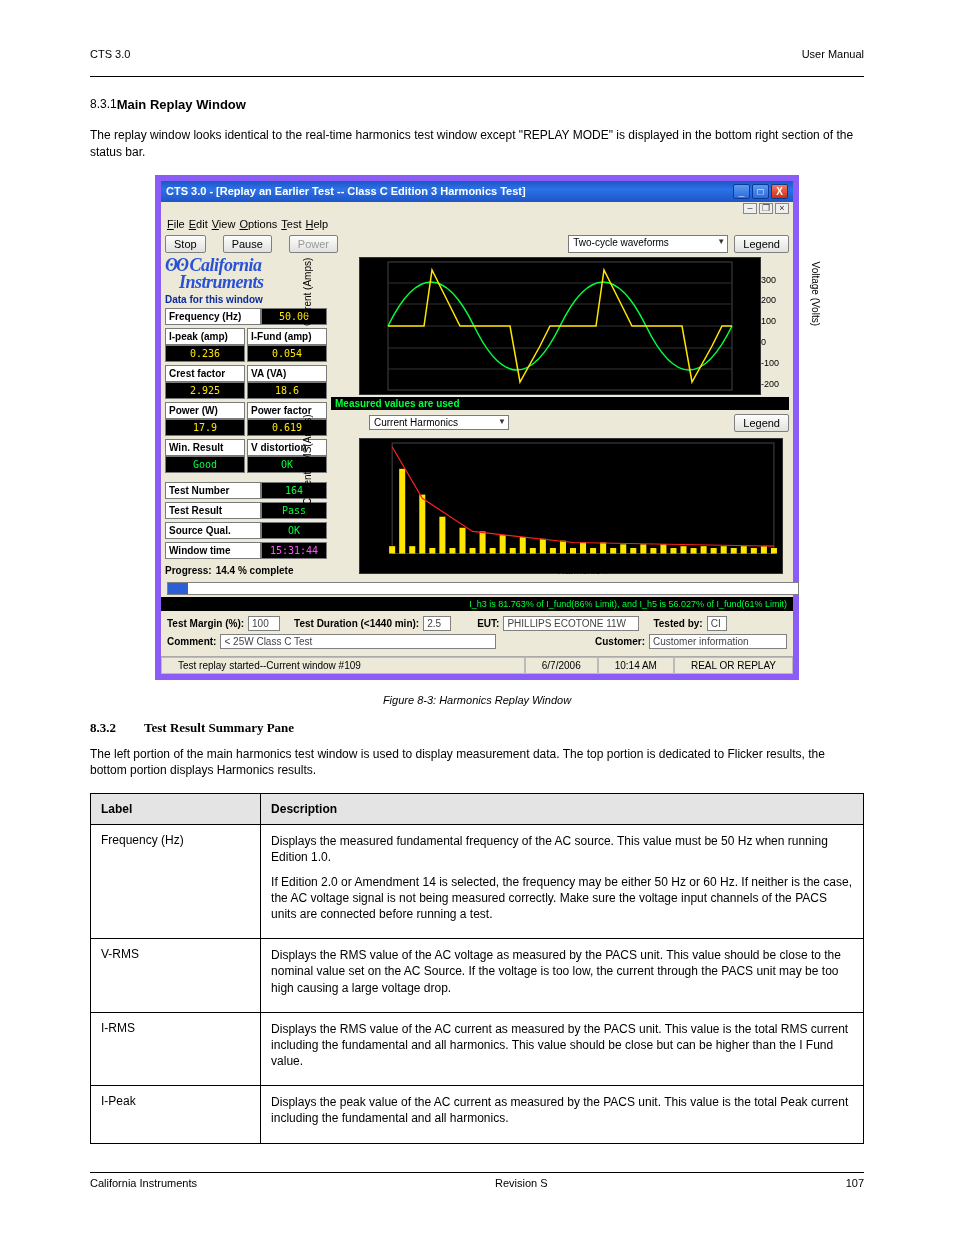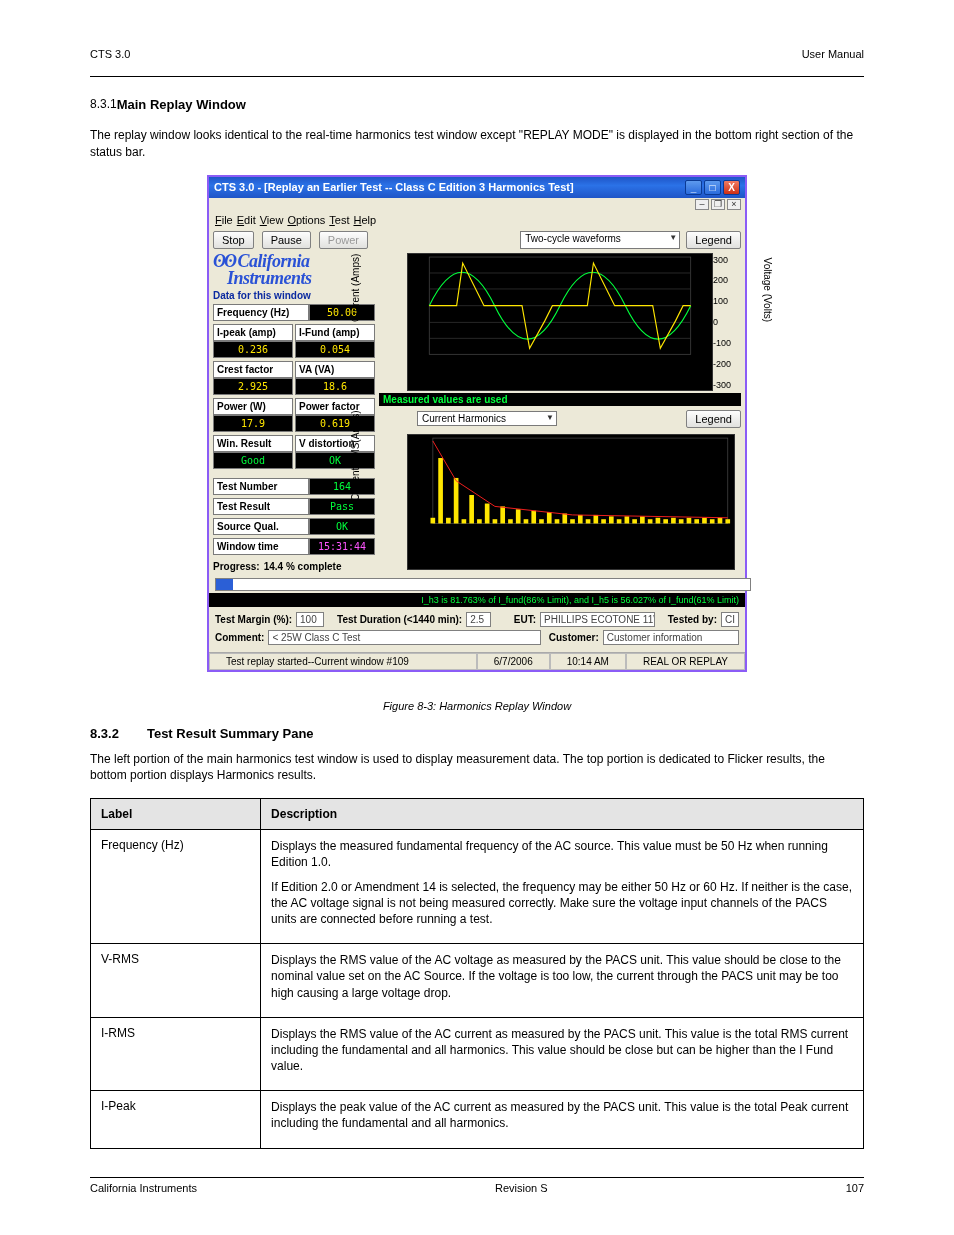--- a/index.html
+++ b/index.html
@@ -5,35 +5,35 @@
   * { box-sizing: border-box; margin: 0; padding: 0; }
   body { font-family: Arial, sans-serif; font-size: 11px; background: #fff; padding: 40px 90px; color: #000; }
   .page-header { font-size: 11px; margin-bottom: 16px; padding-top: 8px; }
   .hr-top { border: none; border-top: 1px solid #000; margin-bottom: 20px; }
   .sect-num { margin-bottom: 4px; font-size: 12px; }
   .sect-title-wrap { display: flex; margin-bottom: 12px; }
   .sect-title { font-weight: bold; font-size: 13px; }
   .body-text { font-size: 12px; line-height: 1.4; margin-bottom: 14px; }
 
   
-  .xp-window { width: 540px; margin: 0 auto 28px; border: 2px solid #8b5cf6; background: #ece9d8; font-family: Tahoma, Arial, sans-serif; font-size: 10px; }
+  .xp-window { width: 644px; margin: 0 auto 14px; border: 6px solid #8b5cf6; background: #ece9d8; font-family: Tahoma, Arial, sans-serif; font-size: 10px; }
   .xp-titlebar { background: linear-gradient(#1f55c7,#2b72e7 40%,#1f55c7); color: #fff; padding: 3px 5px; display: flex; align-items: center; justify-content: space-between; font-size: 11px; font-weight: bold; }
   .xp-titlebar .btns { display: flex; gap: 2px; }
   .xp-btn { width: 17px; height: 15px; display: inline-flex; align-items: center; justify-content: center; border: 1px solid #0b3a94; border-radius: 2px; font-weight: bold; font-size: 10px; }
   .xp-btn.min, .xp-btn.max { background: linear-gradient(#5d9aef,#2a6bdc); color: #fff; }
   .xp-btn.close { background: linear-gradient(#f07b62,#cc2e14); color: #fff; }
   .inner-titlebar { display:flex; align-items:center; justify-content:flex-end; padding:1px 4px; }
   .inner-btn { width:14px; height:11px; font-size:9px; display:inline-flex; align-items:center; justify-content:center; border:1px solid #888; margin-left:2px; background:#efefef; color:#333; }
   .menubar { padding: 3px 6px; display:flex; gap: 4px; font-size: 11px; }
   .menubar span u { text-decoration: underline; }
 
   
   .app-body { display:flex; padding: 2px 4px 4px; gap: 4px; }
   .left-pane { width: 162px; }
-  .btn-row { display:flex; gap: 8px; margin-bottom: 2px; }
+  .btn-row { display:flex; gap: 17px; margin-bottom: 2px; }
   .w-btn { background: linear-gradient(#fdfdfd,#e1e1de); border: 1px solid #808080; border-radius: 2px; padding: 2px 8px; font-size: 11px; font-family:inherit; }
   .w-btn.disabled { color:#999; }
 
   .logo-line1 { color:#2a52d6; font-family: Georgia, serif; font-style: italic; font-weight: bold; font-size: 18px; letter-spacing: -0.5px; }
   .logo-line1 .sym { letter-spacing: -2px; }
   .logo-line2 { color:#2a52d6; font-family: Georgia, serif; font-style: italic; font-weight: bold; font-size: 18px; letter-spacing: -0.5px; margin-top: -4px; padding-left: 14px; }
   .logo-sub { color:#0b2aa0; font-weight:bold; font-size:10px; margin-top: 1px; }
 
   .field-row { display:flex; gap: 2px; margin-top: 3px; }
   .field-lab { background:#fff; border:1px solid #7a7a7a; padding: 2px 3px; font-size:10px; font-weight:bold; flex:1; white-space:nowrap; overflow:hidden; }
@@ -70,21 +70,21 @@
   .bot-lbl { font-weight:bold; white-space:nowrap; }
   .bot-inp { border:1px solid #808080; background:#fff; padding:1px 3px; font-size:10px; color:#444; white-space:nowrap; overflow:hidden; }
   .statusbar { display:flex; border-top:1px solid #aaa; margin-top:3px; }
   .status-cell { border:1px solid #bbb; padding:2px 16px; font-size:10px; }
   .green-strip { background:#000; color:#00ff3c; font-size:9px; padding:2px 6px; text-align:right; }
 
   
   .fig-caption { font-style: italic; text-align:center; font-size:11px; margin: 8px 0 14px; }
 
   
-  .sect-head2 { font-weight:bold; font-size:13px; display:flex; gap:28px; margin-bottom:10px; }
+  .sect-head2 { font-weight:bold; font-size:13px; display:flex; gap:28px; margin-bottom:10px;font-family:Liberation Serif, serif; }
   table.res-tbl { width:100%; border-collapse: collapse; font-size:12px; }
   table.res-tbl th, table.res-tbl td { border:1px solid #000; padding:8px 10px; text-align:left; vertical-align:top; }
   table.res-tbl th { background:#e4e4e4; font-weight:bold; }
   .tbl-para { margin-bottom:8px; line-height:1.35; }
 
   .footer { display:flex; justify-content:space-between; border-top:1px solid #000; margin-top:28px; padding-top:4px; font-size:11px; }
 </style>
 </head>
 <body>
 
@@ -238,21 +238,21 @@
                 <text x="26" y="49">0.1</text>
                 <text x="26" y="71">0.0</text>
                 <text x="26" y="92">-0.1</text>
                 <text x="26" y="113">-0.2</text>
                 <text x="26" y="134">-0.3</text>
               </g>
           </svg>
         </div>
         <div class="axis-label-right">Voltage (Volts)</div>
 
-        <div style="position:absolute; right:4px; top:0; bottom:0; width:24px; font-size:9px; color:#000;">
+        <div style="position:absolute; right:4px; top:16px; bottom:0; width:24px; font-size:9px; color:#000;">
           <div style="position:absolute; top:2px;">300</div>
             <div style="position:absolute; top:22px;">200</div>
           <div style="position:absolute; top:43px;">100</div>
             <div style="position:absolute; top:64px;">0</div>
           <div style="position:absolute; top:85px;">-100</div>
             <div style="position:absolute; top:106px;">-200</div>
           <div style="position:absolute; top:127px;">-300</div>
         </div>
       </div>
 

